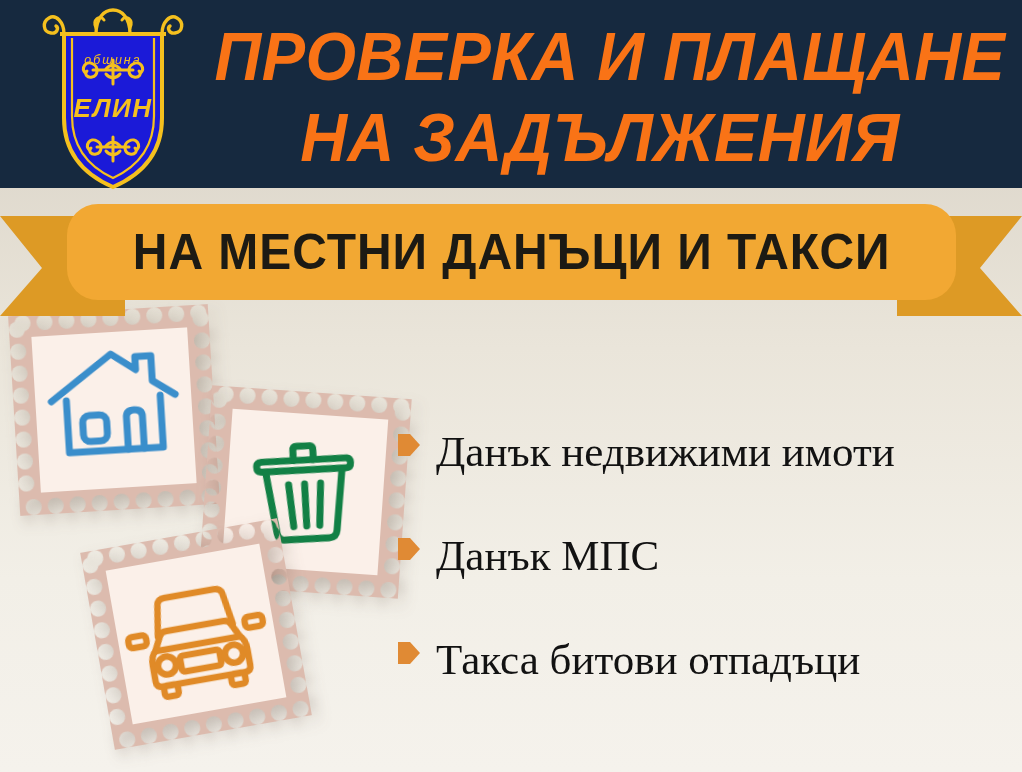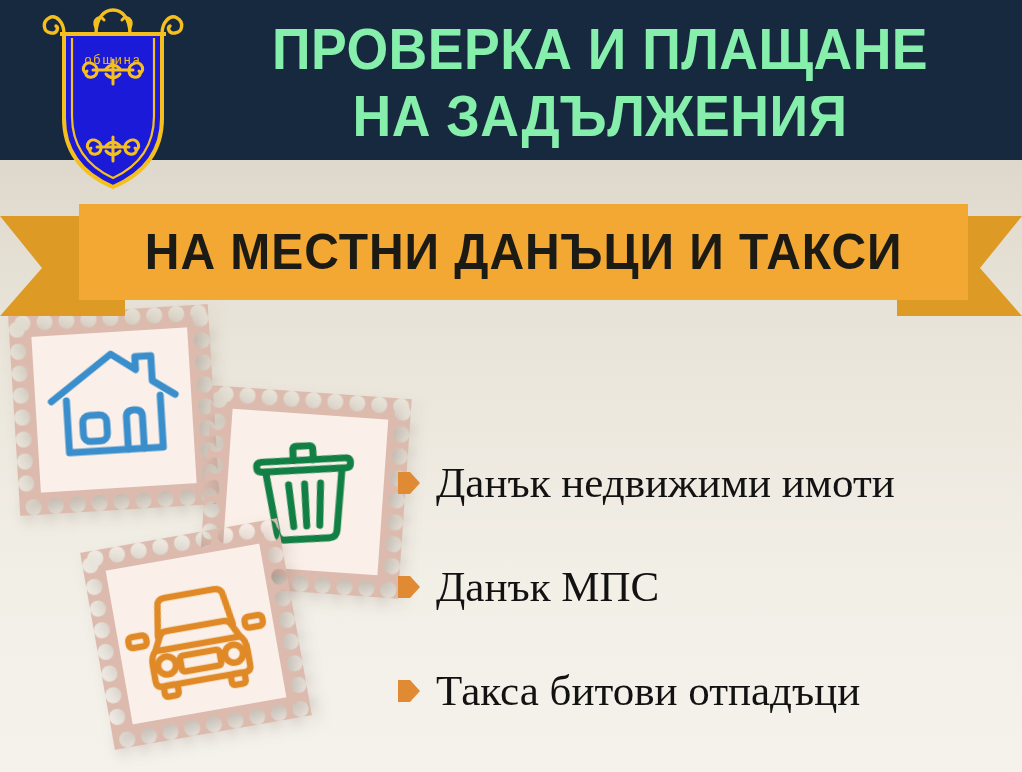--- a/index.html
+++ b/index.html
@@ -19,23 +19,24 @@
     height: 772px;
     background: linear-gradient(180deg, #cfc8ba 0%, #ddd7cb 18%, #eae5da 45%, #f2efe7 75%, #f5f2ec 100%);
     overflow: hidden;
   }
 
   
   .header {
     position: absolute;
     left: 0; top: 0;
     width: 1022px;
-    height: 160px;
+    height: 188px;
     background: #16293f;
     z-index: 3;
+    font-style: italic;
   }
 
   .crest {
     position: absolute;
     left: 38px;
     top: 6px;
     width: 150px;
     height: 185px;
   }
 
@@ -57,23 +58,23 @@
   }
   .crest-line1 { top: 89px; font-size: 26px; letter-spacing: 1.5px; }
   .crest-line2 { top: 117px; font-size: 26px; letter-spacing: 1.5px; }
 
   .title-block {
     position: absolute;
     left: 190px;
     top: 16px;
     width: 820px;
     text-align: center;
-    color: #86efac;
+    color: #f97316;
     font-weight: bold;
-    font-size: 57px;
+    font-size: 69px;
     line-height: 1.18;
     letter-spacing: 0.5px;
   }
   .title-line { display: block; white-space: nowrap; }
   .title-line.l1 { transform: scaleX(0.94); }
   .title-line.l2 { transform: scaleX(0.94); }
 
   
   .ribbon-wrap {
     position: absolute;
@@ -92,28 +93,29 @@
   .ribbon-tail.left {
     left: 0;
     clip-path: polygon(0 0, 125px 0, 125px 100px, 56px 100px, 0 100px, 42px 52px);
   }
   .ribbon-tail.right {
     right: 0;
     clip-path: polygon(0 0, 125px 0, 83px 52px, 125px 100px, 69px 100px, 0 100px);
   }
   .ribbon-main {
     position: absolute;
-    left: 79px;
+    left: 67px;
     top: 6px;
     width: 889px;
     height: 96px;
     background: #f2a833;
     display: flex;
     align-items: center;
     justify-content: center;
+    border-radius: 31px;
   }
   .ribbon-text {
     color: #1c1a14;
     font-weight: bold;
     font-size: 50px;
     letter-spacing: 1px;
     white-space: nowrap;
     transform: scaleX(0.96);
   }
 
@@ -133,21 +135,20 @@
   
   .list {
     position: absolute;
     left: 398px;
     top: 430px;
     width: 610px;
     z-index: 2;
   }
   .list-item {
     display: flex;
-    align-items: center;
     height: 104px;
   }
   .bullet {
     width: 22px;
     height: 26px;
     flex: 0 0 auto;
     margin-right: 16px;
     margin-top: 2px;
   }
   .list-label {
@@ -195,20 +196,21 @@
         <g stroke="#f5c01e" stroke-width="3" fill="none" stroke-linecap="round">
           <path d="M52 145 C46 139 52 131 59 135 C65 138 64 147 58 148 C53 149 50 145 53 142"></path>
           <path d="M98 145 C104 139 98 131 91 135 C85 138 86 147 92 148 C97 149 100 145 97 142"></path>
           <path d="M59 141 L91 141"></path>
           <path d="M75 131 L75 155"></path>
           <path d="M68 140 C72 135 78 135 82 140"></path>
           <path d="M68 145 C72 150 78 150 82 145"></path>
         </g>
       </svg>
       <div class="crest-text crest-obshtina">община</div>
+      <div class="crest-text crest-line1">ЕЛИН</div>
     </div>
 
     <div class="title-block">
       <span class="title-line l1">ПРОВЕРКА И ПЛАЩАНЕ</span>
       <span class="title-line l2">НА ЗАДЪЛЖЕНИЯ</span>
     </div>
   </div>
 
   <div class="ribbon-wrap">
     <div class="ribbon-tail left"></div>

